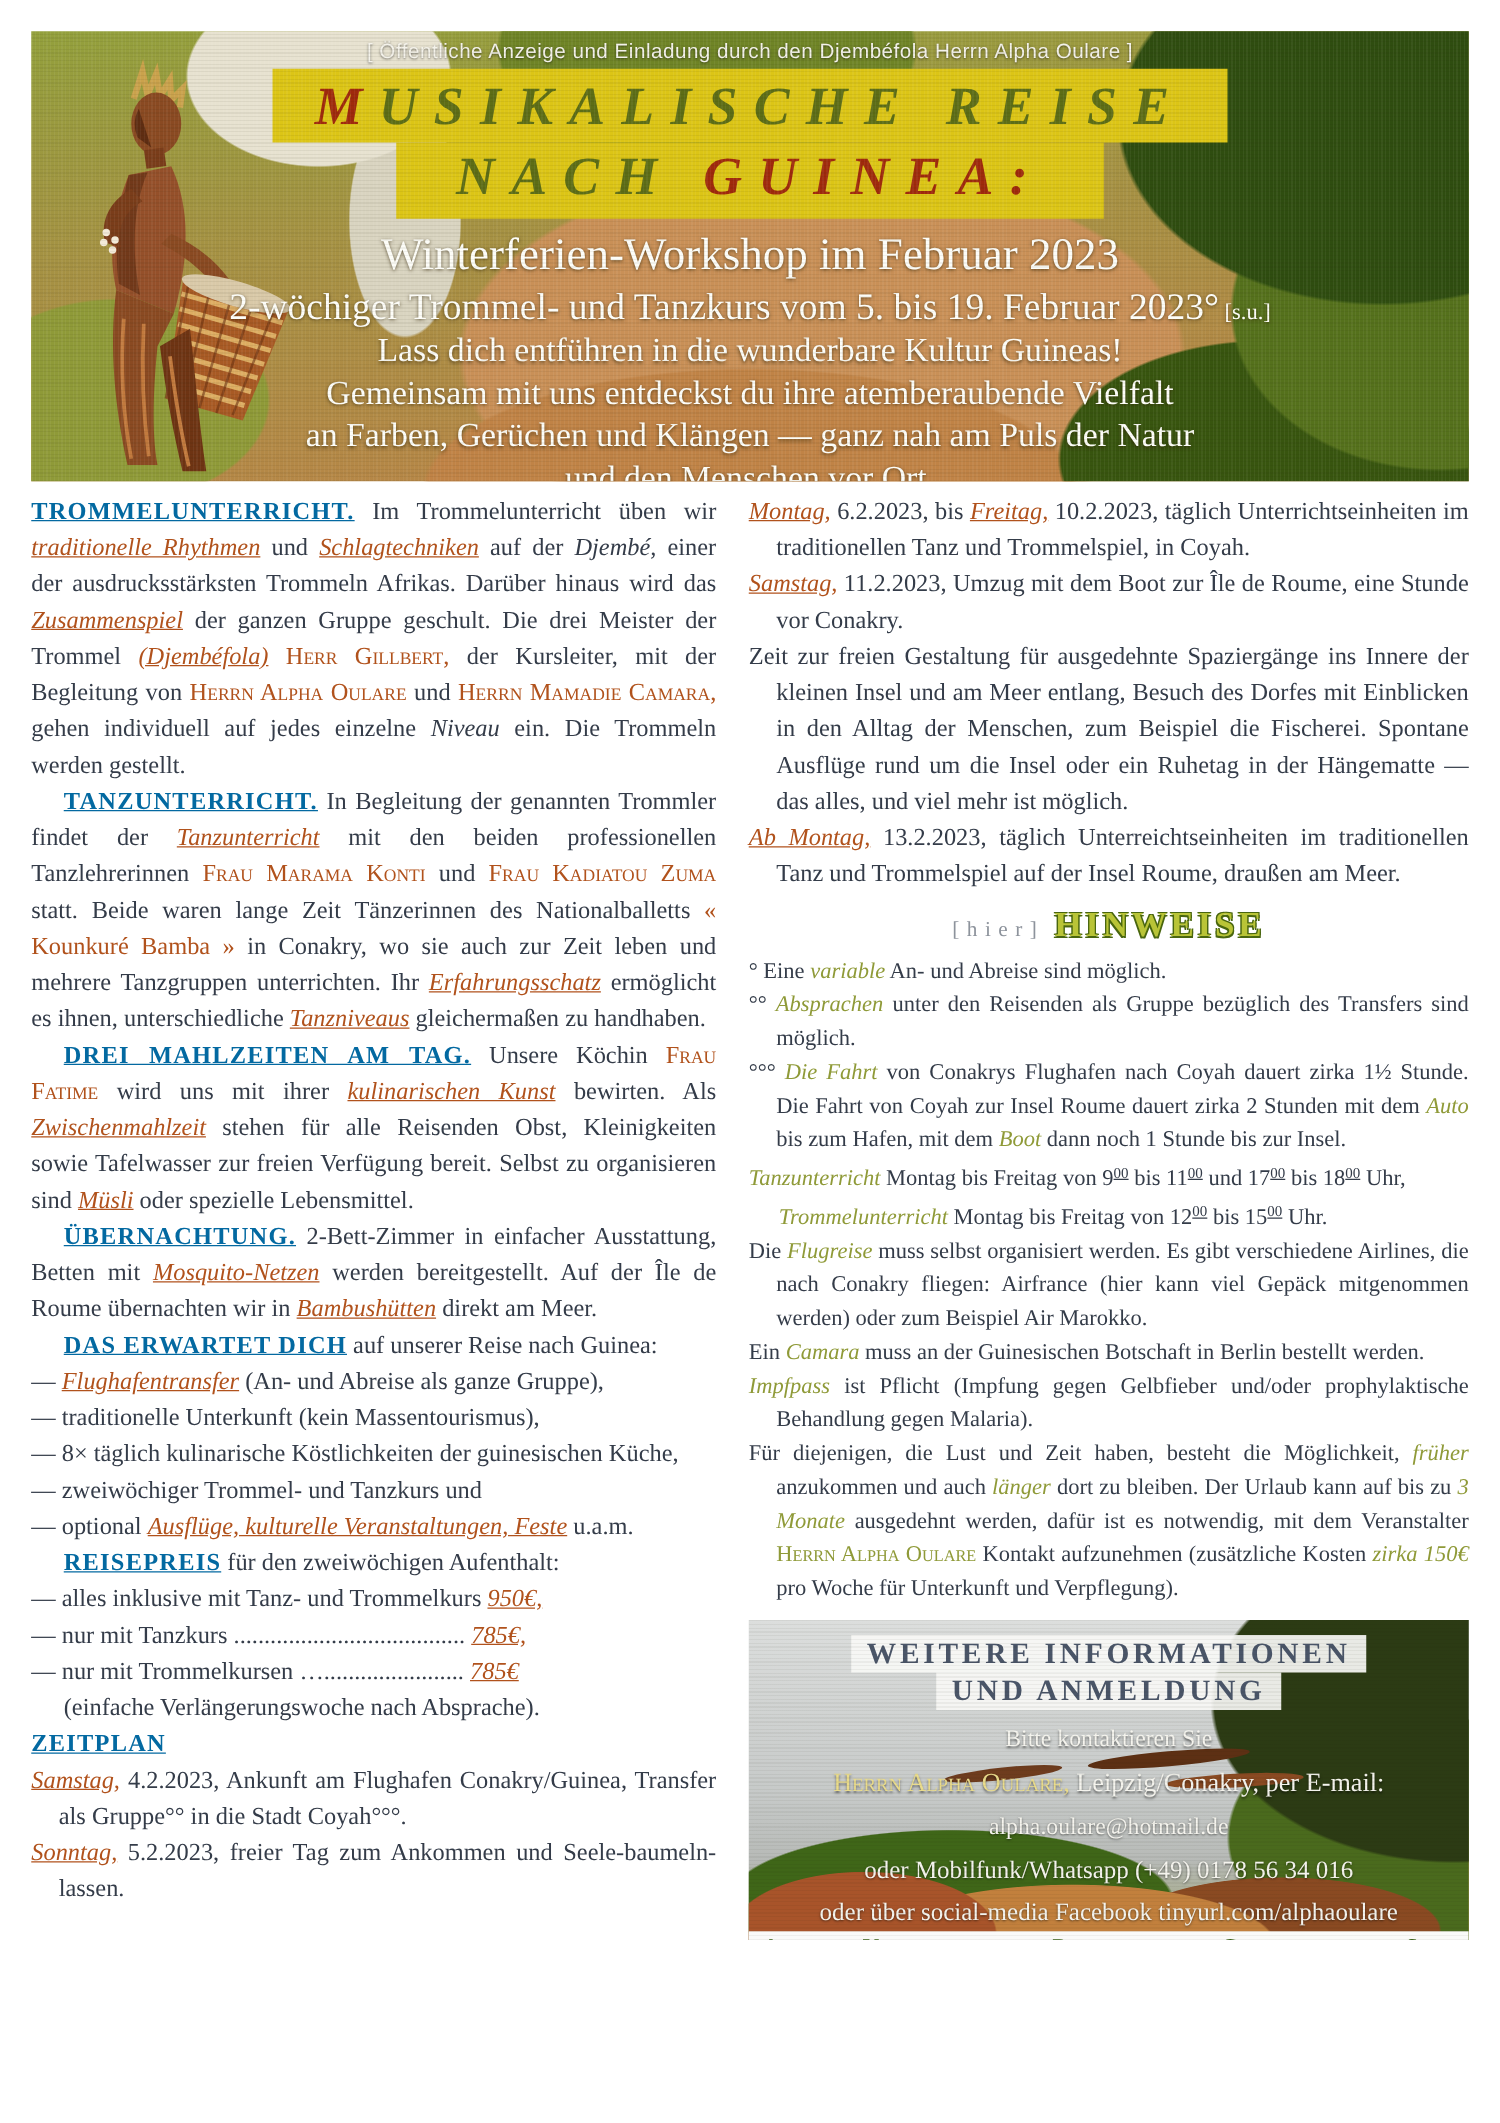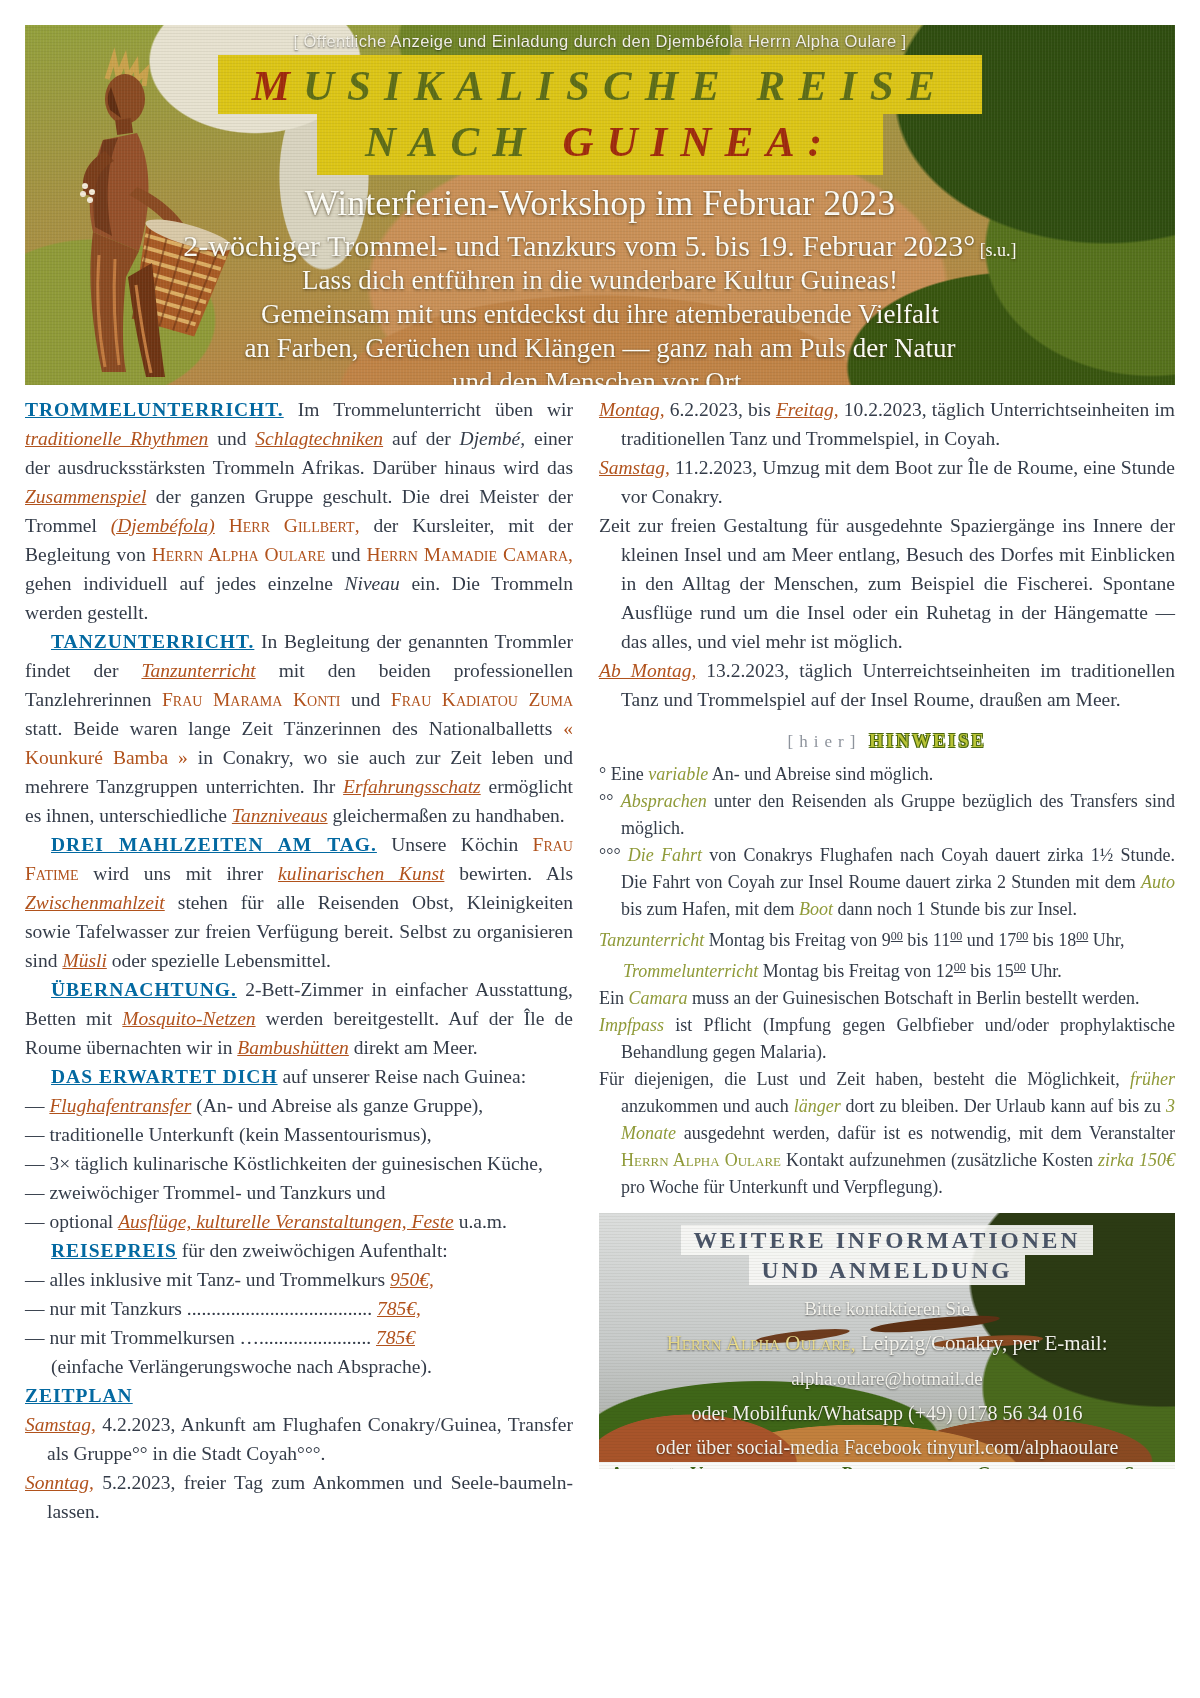--- a/index.html
+++ b/index.html
@@ -57,21 +57,21 @@
   span.r{color:#b1521c;}
   span.rsc{color:#b1521c;font-variant:small-caps;}
   span.di{font-style:italic;}
   span.oi{color:#8f9a38;font-style:italic;}
   span.osc{color:#8f9a38;font-variant:small-caps;}
   span.ts{font-size:12px;vertical-align:6px;text-decoration:underline;}
   span.sc{font-variant:small-caps;}
 
   .hinw-head{text-align:center;margin:12px 0 5px 0;}
   .hier{color:#8d939c;font-size:17px;letter-spacing:6px;margin-right:8px;}
-  .hinw{color:#b9c437;font-weight:700;font-size:18px;letter-spacing:3px;
+  .hinw{color:#b9c437;font-weight:700;font-size:28px;letter-spacing:3px;
         text-shadow:-1px -1px 0 #49660f,1px -1px 0 #49660f,-1px 1px 0 #49660f,1px 1px 0 #49660f;text-align:center;}
 
   
   .infobox{position:relative;height:256px;margin-top:12px;overflow:hidden;
     background:
       radial-gradient(ellipse 150px 70px at 16% 98%, #a8542a 0 70%, transparent 71%),
       radial-gradient(ellipse 230px 70px at 45% 102%,#c2803d 0 70%, transparent 71%),
       radial-gradient(ellipse 180px 60px at 74% 97%, #8a4a22 0 70%, transparent 71%),
       radial-gradient(ellipse 280px 90px at 28% 88%, #3f6618 0 63%, transparent 64%),
       radial-gradient(ellipse 320px 210px at 98% 26%,#2c3b14 0 60%, transparent 61%),
@@ -158,21 +158,21 @@
   <div class="cols">
 
     <div class="col col-left">
         <div class="para"><span class="h">TROMMELUNTERRICHT.</span><span>  Im Trommelunterricht üben wir </span><span class="ri">traditionelle Rhythmen</span><span> und </span><span class="ri">Schlagtechniken</span><span> auf der </span><span class="di">Djembé,</span><span> einer der ausdrucksstärksten Trommeln Afrikas. Darüber hinaus wird das </span><span class="ri">Zusammenspiel</span><span> der ganzen Gruppe geschult. Die drei Meister der Trommel </span><span class="ri">(Djembéfola)</span><span> </span><span class="rsc">Herr Gillbert,</span><span> der Kursleiter, mit der Begleitung von </span><span class="rsc">Herrn Alpha Oulare</span><span> und </span><span class="rsc">Herrn Mamadie Camara,</span><span> gehen individuell auf jedes einzelne </span><span class="di">Niveau</span><span> ein. Die Trommeln werden gestellt.</span></div>
         <div class="para ind"><span class="h">TANZUNTERRICHT.</span><span> In Begleitung der genannten Trommler findet der </span><span class="ri">Tanzunterricht</span><span> mit den beiden professionellen Tanzlehrerinnen </span><span class="rsc">Frau Marama Konti</span><span> und </span><span class="rsc">Frau Kadiatou Zuma</span><span> statt. Beide waren lange Zeit Tänzerinnen des Nationalballetts </span><span class="r">« Kounkuré Bamba »</span><span> in Conakry, wo sie auch zur Zeit leben und mehrere Tanzgruppen unterrichten. Ihr </span><span class="ri">Erfahrungsschatz</span><span> ermöglicht es ihnen, unterschiedliche </span><span class="ri">Tanzniveaus</span><span> gleichermaßen zu handhaben.</span></div>
         <div class="para ind"><span class="h">DREI MAHLZEITEN AM TAG.</span><span> Unsere Köchin </span><span class="rsc">Frau Fatime</span><span> wird uns mit ihrer </span><span class="ri">kulinarischen Kunst</span><span> bewirten. Als </span><span class="ri">Zwischenmahlzeit</span><span> stehen für alle Reisenden Obst, Kleinigkeiten sowie Tafelwasser zur freien Verfügung bereit. Selbst zu organisieren sind </span><span class="ri">Müsli</span><span> oder spezielle Lebensmittel.</span></div>
         <div class="para ind"><span class="h">ÜBERNACHTUNG.</span><span> 2-Bett-Zimmer in einfacher Ausstattung, Betten mit </span><span class="ri">Mosquito-Netzen</span><span> werden bereitgestellt. Auf der Île de Roume übernachten wir in </span><span class="ri">Bambushütten</span><span> direkt am Meer.</span></div>
         <div class="para ind"><span class="h">DAS ERWARTET DICH</span><span> auf unserer Reise nach Guinea:</span></div>
         <div class="para"><span>— </span><span class="ri">Flughafentransfer</span><span> (An- und Abreise als ganze Gruppe),</span></div>
         <div class="para"><span>— traditionelle Unterkunft (kein Massentourismus),</span></div>
-        <div class="para"><span>— 3× täglich kulinarische Köstlichkeiten der guinesischen Küche,</span></div>
+        <div class="para"><span>— 8× täglich kulinarische Köstlichkeiten der guinesischen Küche,</span></div>
         <div class="para"><span>— zweiwöchiger Trommel- und Tanzkurs und</span></div>
         <div class="para"><span>— optional </span><span class="ri">Ausflüge, kulturelle Veranstaltungen, Feste</span><span> u.a.m.</span></div>
         <div class="para ind"><span class="h">REISEPREIS</span><span> für den zweiwöchigen Aufenthalt:</span></div>
         <div class="para"><span>— alles inklusive mit Tanz- und Trommelkurs </span><span class="ri">950€,</span></div>
         <div class="para"><span>— nur mit Tanzkurs ...................................... </span><span class="ri">785€,</span></div>
         <div class="para"><span>— nur mit Trommelkursen …....................... </span><span class="ri">785€</span></div>
         <div class="para cont"><span>(einfache Verlängerungswoche nach Absprache).</span></div>
         <div class="para zhead"><span class="h">ZEITPLAN</span></div>
         <div class="para hang"><span class="ri">Samstag,</span><span> 4.2.2023, Ankunft am Flughafen Conakry/Guinea, Transfer als Gruppe°° in die Stadt Coyah°°°.</span></div>
         <div class="para hang"><span class="ri">Sonntag,</span><span> 5.2.2023, freier Tag zum Ankommen und Seele-baumeln-lassen.</span></div>
@@ -189,20 +189,21 @@
       <div class="hinw-head">
         <span class="hier">[hier]</span><span class="hinw">HINWEISE</span>
       </div>
 
       <div>
           <div class="para hint hang"><span>° Eine </span><span class="oi">variable</span><span> An- und Abreise sind möglich.</span></div>
           <div class="para hint hang"><span>°° </span><span class="oi">Absprachen</span><span> unter den Reisenden als Gruppe bezüglich des Transfers sind möglich.</span></div>
           <div class="para hint hang"><span>°°° </span><span class="oi">Die Fahrt</span><span> von Conakrys Flughafen nach Coyah dauert zirka 1½ Stunde. Die Fahrt von Coyah zur Insel Roume dauert zirka 2 Stunden mit dem </span><span class="oi">Auto</span><span> bis zum Hafen, mit dem </span><span class="oi">Boot</span><span> dann noch 1 Stunde bis zur Insel.</span></div>
           <div class="para hint hang"><span class="oi">Tanzunterricht</span><span> Montag bis Freitag von 9</span><span class="ts">00</span><span> bis 11</span><span class="ts">00</span><span> und 17</span><span class="ts">00</span><span> bis 18</span><span class="ts">00</span><span> Uhr,</span></div>
           <div class="para hint hang ind2"><span class="oi">Trommelunterricht</span><span> Montag bis Freitag von 12</span><span class="ts">00</span><span> bis 15</span><span class="ts">00</span><span> Uhr.</span></div>
+          <div class="para hint hang"><span>Die </span><span class="oi">Flugreise</span><span> muss selbst organisiert werden. Es gibt verschiedene Airlines, die nach Conakry fliegen: Airfrance (hier kann viel Gepäck mitgenommen werden) oder zum Beispiel Air Marokko.</span></div>
           <div class="para hint hang"><span>Ein </span><span class="oi">Camara</span><span> muss an der Guinesischen Botschaft in Berlin bestellt werden.</span></div>
           <div class="para hint hang"><span class="oi">Impfpass</span><span> ist Pflicht (Impfung gegen Gelbfieber und/oder prophylaktische Behandlung gegen Malaria).</span></div>
           <div class="para hint hang"><span>Für diejenigen, die Lust und Zeit haben, besteht die Möglichkeit, </span><span class="oi">früher</span><span> anzukommen und auch </span><span class="oi">länger</span><span> dort zu bleiben. Der Urlaub kann auf bis zu </span><span class="oi">3 Monate</span><span> ausgedehnt werden, dafür ist es notwendig, mit dem Veranstalter </span><span class="osc">Herrn Alpha Oulare</span><span> Kontakt aufzunehmen (zusätzliche Kosten </span><span class="oi">zirka 150€</span><span> pro Woche für Unterkunft und Verpflegung).</span></div>
         </div>
 
       <div class="infobox">
         <div class="boat boat1"></div>
         <div class="boat boat2"></div>
         <div class="boat boat3"></div>
         <div class="ib-content">

